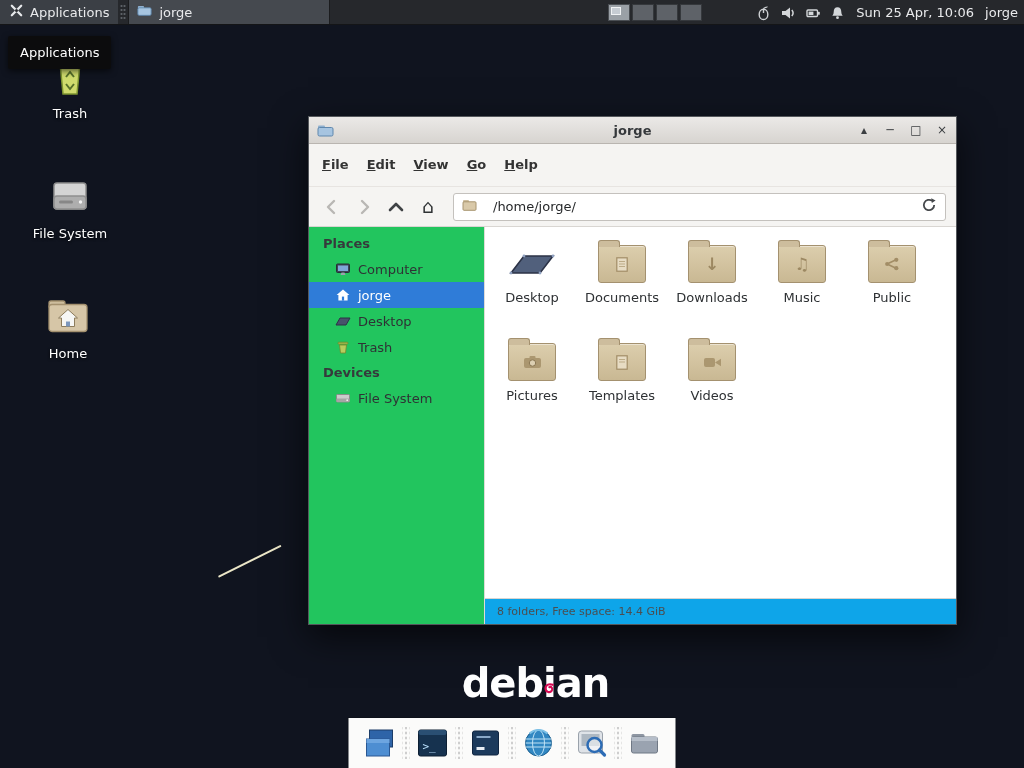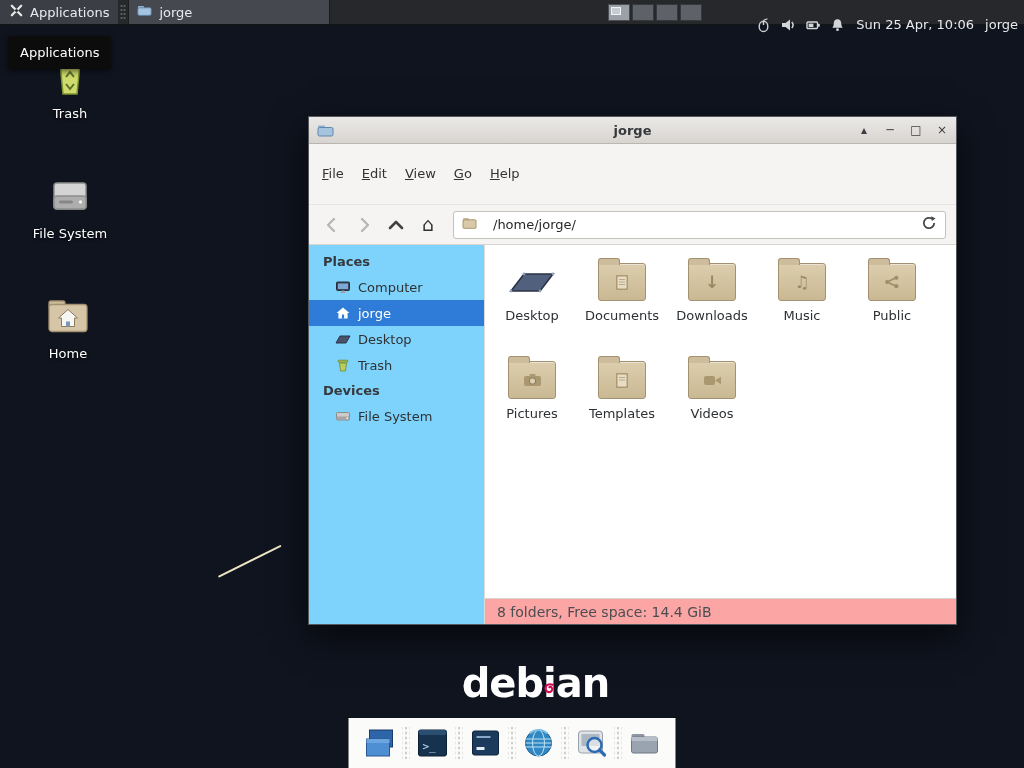--- a/index.html
+++ b/index.html
@@ -33,21 +33,21 @@
     border-left:1px solid #1b1c1e; border-right:1px solid #1b1c1e;
   }
   .pager { position:absolute; left:608px; top:4px; display:flex; gap:2px; }
   .ws-box { width:22px; height:17px; background:#5e6268; border:1px solid #35383c; }
   .ws-box.active { background:#9aa0a6; border-color:#4a4e53; position:relative; }
   .ws-box.active .mini-win {
     position:absolute; left:2px; top:2px; width:10px; height:8px;
     background:#c6ccd3; border:1px solid #f0f2f4;
   }
   .panel-right {
-    position:absolute; right:6px; top:12px; height:25px;
+    position:absolute; right:6px; top:0; height:25px;
     display:flex; align-items:center; gap:11px;
   }
   .tray { display:flex; align-items:center; gap:9px; }
   .tray svg { display:block; }
 
   
   .tooltip {
     position:absolute; left:8px; top:36px; z-index:60;
     background:#0c0c0d; color:#fff; font-size:13px;
     padding:9px 12px; border-radius:2px;
@@ -99,38 +99,38 @@
   .win-icon { width:17px; height:17px; z-index:1; }
   .win-btns { margin-left:auto; display:flex; gap:14px; z-index:1;
               color:#3c3f42; font-size:12px; line-height:26px; }
   .wbtn { width:12px; text-align:center; cursor:default; }
 
   .menubar {
     flex:0 0 26px; background:#f5f4f2; border-bottom:1px solid #e7e4e1;
     display:flex; align-items:center; padding:0 4px;
     font-size:13px; color:#333;
   }
-  .menu-item { padding:17px 9px; line-height:26px; cursor:default; }
+  .menu-item { padding:8px 9px; line-height:26px; cursor:default;font-weight:bold; }
 
   .toolbar {
     flex:0 0 40px; background:#f5f4f2; border-bottom:1px solid #d9d6d2;
     display:flex; align-items:center; padding:0 10px; gap:6px;
   }
   .nav-btn { width:26px; height:26px; display:flex; align-items:center; justify-content:center; }
   .home-glyph { font-size:19px; color:#2f3234; line-height:1; }
   .path-field {
     flex:1; height:28px; margin-left:6px;
     background:#fff; border:1px solid #c4c1bd; border-radius:3px;
     display:flex; align-items:center; gap:16px; padding:0 8px;
   }
   .path-text { flex:1; font-size:13px; color:#26282a; }
 
   .wbody { flex:1; display:flex; min-height:0; }
   .sidebar {
-    width:176px; background:#7dd3fc; border-right:1px solid #dedbd7; padding-top:4px;
+    width:176px; background:#22c55e; border-right:1px solid #dedbd7; padding-top:4px;
   }
   .side-header { font-weight:bold; font-size:13px; color:#36393c; padding:5px 0 5px 14px; }
   .side-item {
     height:26px; display:flex; align-items:center; gap:7px;
     padding-left:26px; font-size:13px; color:#2f3235; cursor:default;
   }
   .side-item.selected { background:#2f7cd8; color:#fff; }
   .side-item svg { flex:0 0 auto; }
 
   .content-col { flex:1; display:flex; flex-direction:column; min-width:0; }
@@ -152,23 +152,23 @@
     background:#cdbd9d; border:1px solid #a4916f; border-bottom:none;
     border-radius:3px 3px 0 0;
   }
   .emblem {
     position:absolute; inset:0; display:flex; align-items:center; justify-content:center;
     color:#9c8862; font-weight:bold; font-size:17px;
   }
   .icon-wrap { width:48px; height:44px; margin:0 auto; display:flex; align-items:flex-end; justify-content:center; }
 
   .statusbar {
-    flex:0 0 26px; background:#fca5a5; border-top:1px solid #d8d5d1;
+    flex:0 0 26px; background:#0ea5e9; border-top:1px solid #d8d5d1;
     display:flex; align-items:center; padding-left:12px;
-    font-size:14px; color:#4b4e51;
+    font-size:11px; color:#4b4e51;
   }
 
   
   .dock {
     position:absolute; left:50%; transform:translateX(-50%); bottom:0;
     height:50px; background:#fbfbfa; display:flex; align-items:center;
     padding:0 8px; box-shadow:0 0 0 1px rgba(0,0,0,.15);
   }
   .dock-item { width:46px; height:50px; display:flex; align-items:center; justify-content:center; cursor:default; }
   .dock-sep {

